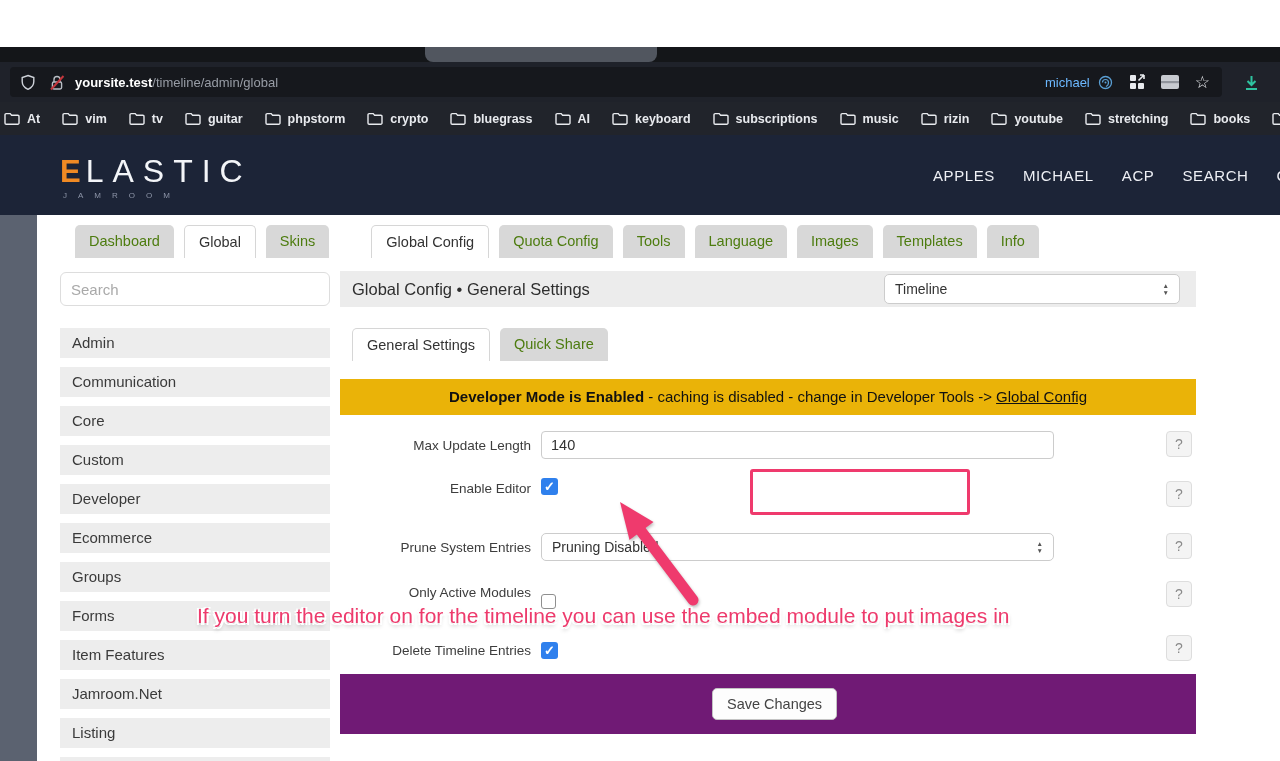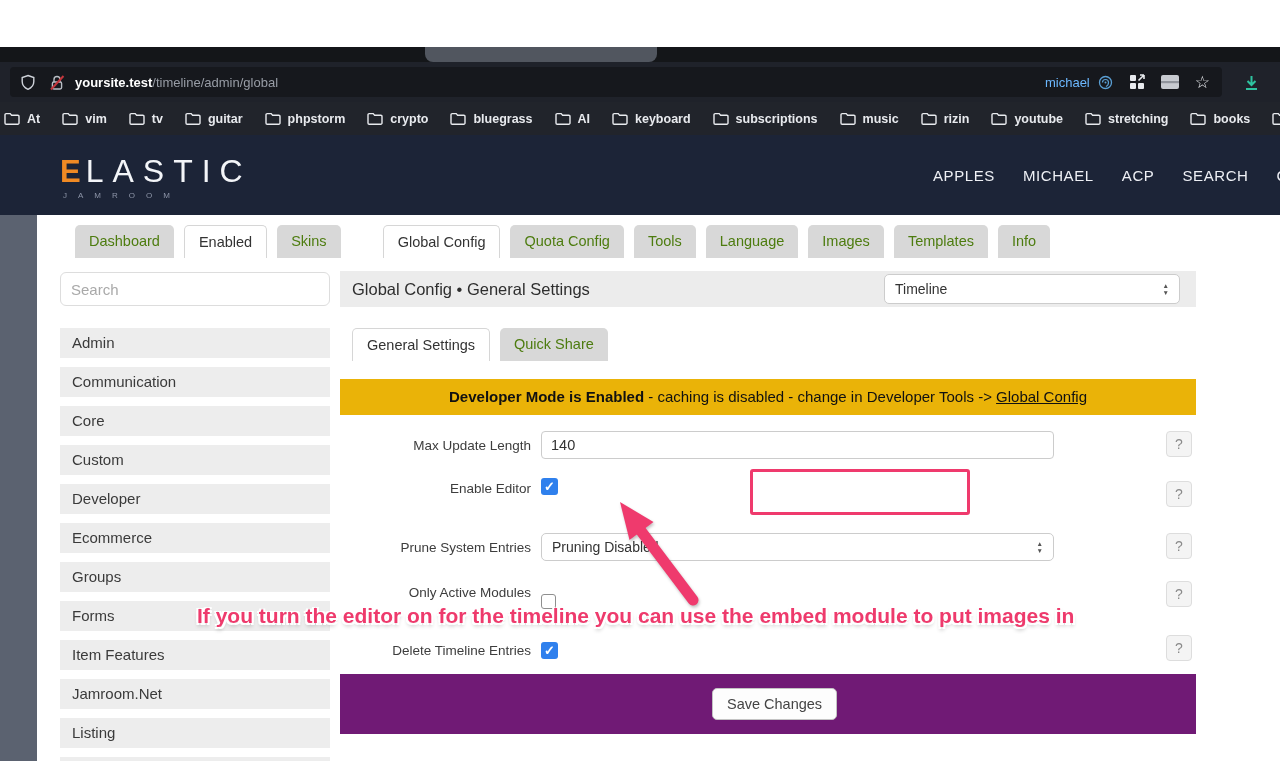--- a/index.html
+++ b/index.html
@@ -90,21 +90,21 @@
   .checkbox.unchecked { background:#fff; border:1px solid #8f8f8f; width:15px; height:15px; }
 
   .save-bar { position:absolute; top:459px; left:0; width:856px; height:60px; background:#701a75; }
   .save-btn { position:absolute; left:372px; top:14px; height:32px; padding:0 14px;
     background:#fdfdfd; border:1px solid #c3c3c3; border-radius:5px; font-size:14.5px; color:#444;
     cursor:pointer; font-family:"Liberation Sans", sans-serif; }
 
   
   .pink-box { position:absolute; left:410px; top:254px; width:220px; height:46px;
     border:3.5px solid #ef3a6d; border-radius:3px; pointer-events:none; }
-  .annotation-text { position:absolute; left:197px; top:389px; font-size:21px; font-weight:bold;
+  .annotation-text { position:absolute; left:197px; top:389px; font-size:21px; font-weight:normal;
     color:#ee3a6c; white-space:nowrap; pointer-events:none; z-index:6;
     text-shadow:-2px -1px 0 #fff, 2px -1px 0 #fff, -2px 2px 0 #fff, 2px 2px 0 #fff,
       0 3px 4px rgba(0,0,0,.3); }
   .arrow-svg { position:absolute; left:0; top:0; width:1280px; height:593px; pointer-events:none; z-index:5;
     filter:drop-shadow(1px 2px 1.5px rgba(0,0,0,.25)); }
 </style>
 </head>
 <body>
 
 <div class="browser">
@@ -275,21 +275,21 @@
       <span>SEARCH</span>
       <span>C</span>
     </div>
   </div>
 
   <div class="page">
     <div class="gray-strip"></div>
 
     <div class="module-tabs">
       <div class="tab">Dashboard</div>
-      <div class="tab active">Enabled</div>
+      <div class="tab active">Global</div>
       <div class="tab">Skins</div>
       <div class="tab-gap"></div>
       <div class="tab active">Global Config</div>
       <div class="tab">Quota Config</div>
       <div class="tab">Tools</div>
       <div class="tab">Language</div>
       <div class="tab">Images</div>
       <div class="tab">Templates</div>
       <div class="tab">Info</div>
     </div>

